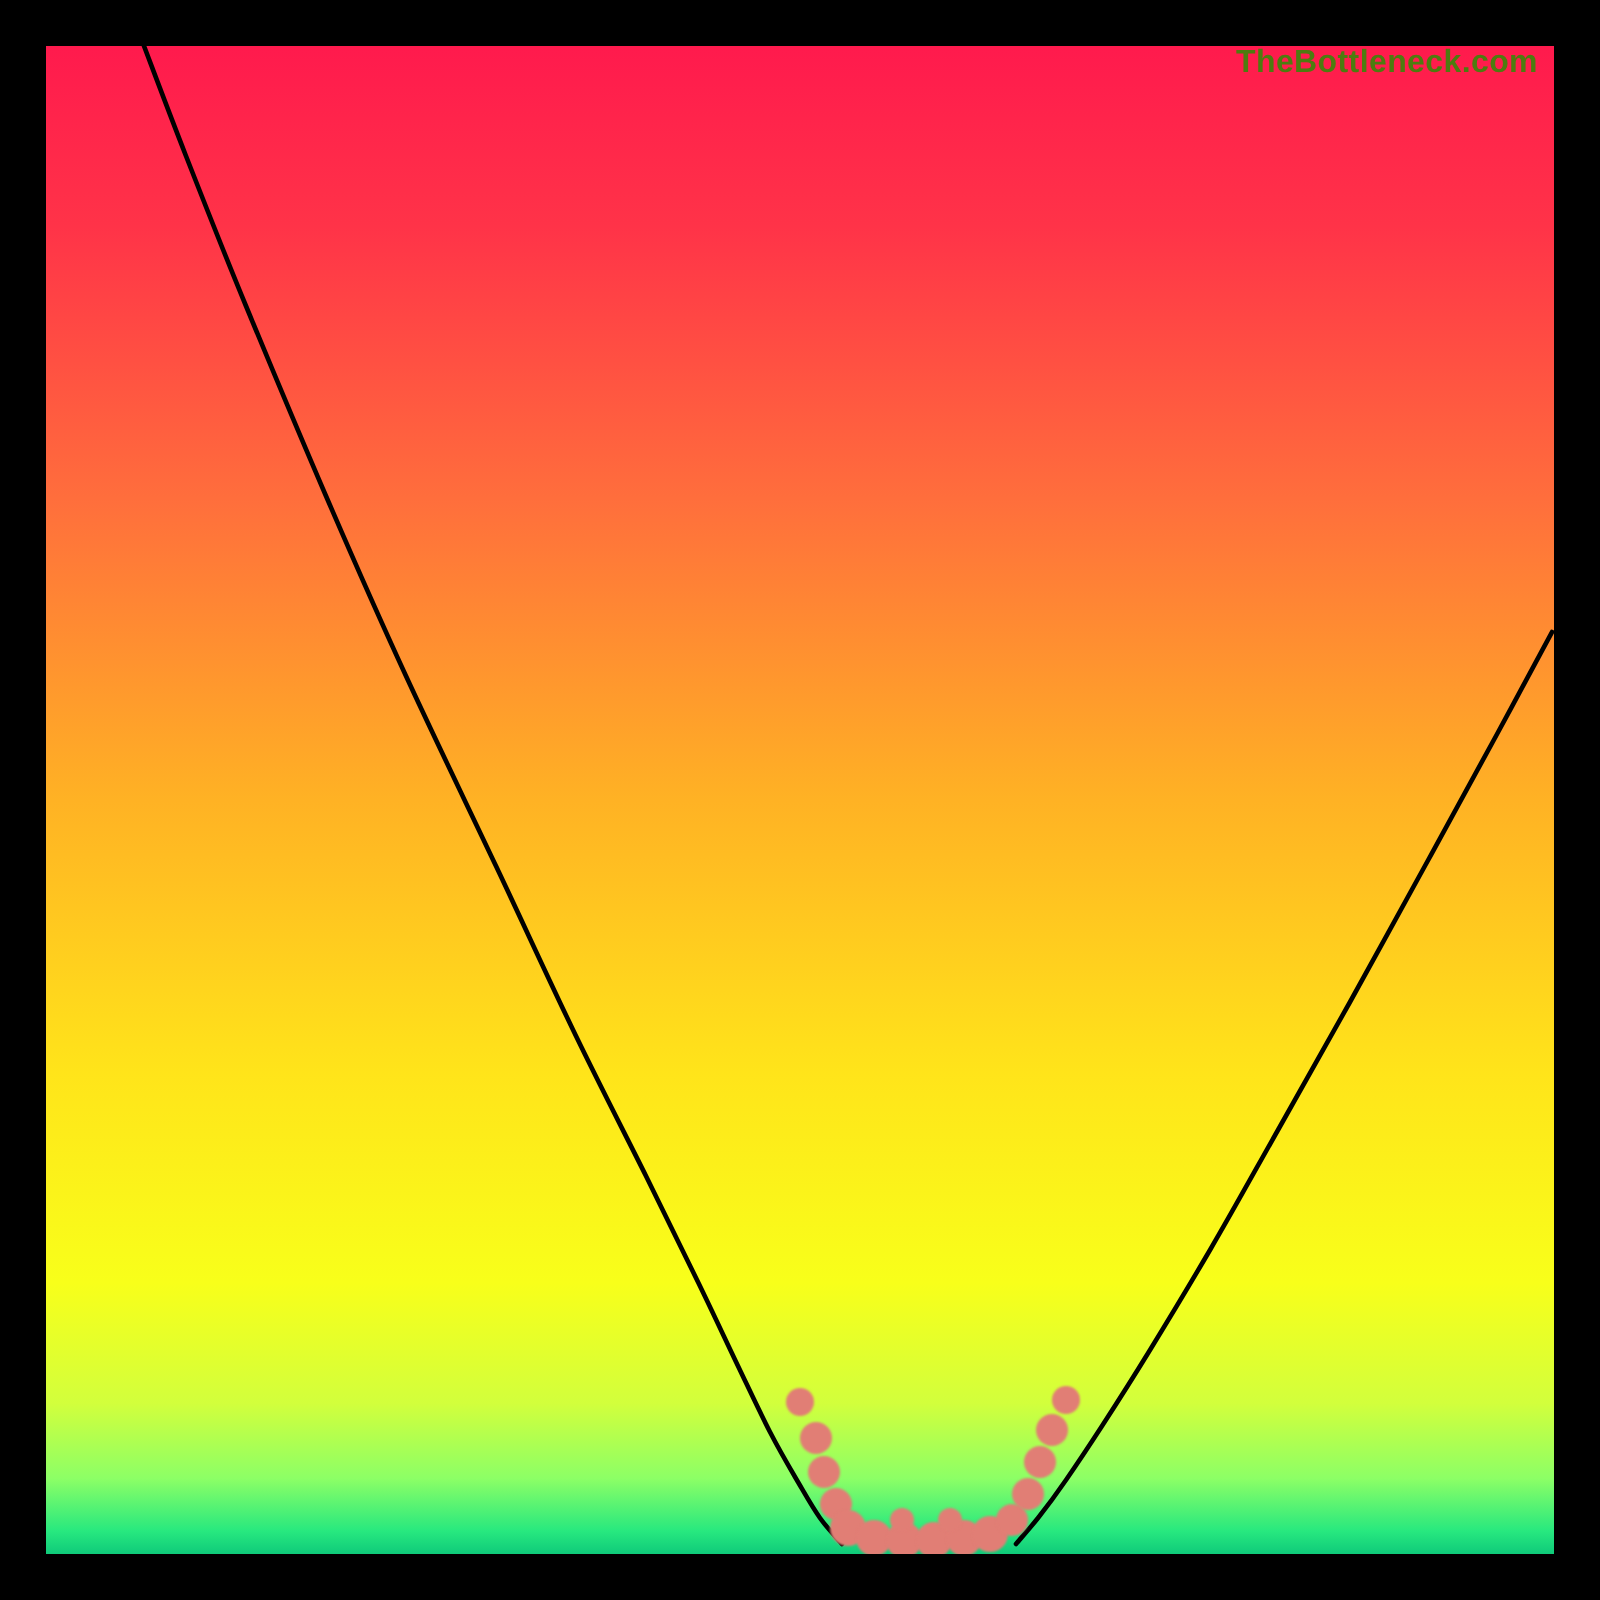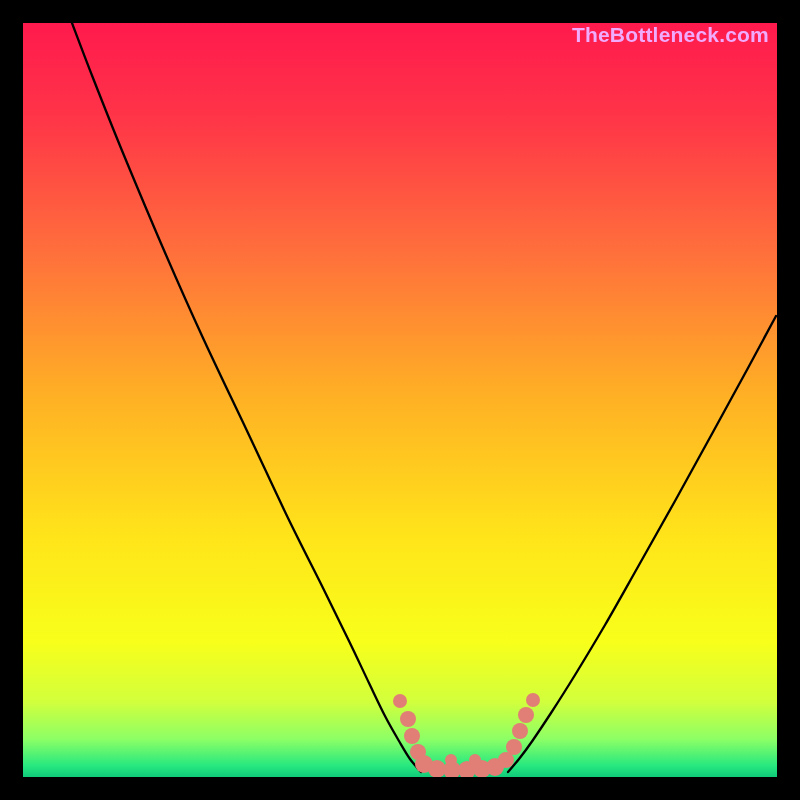--- a/index.html
+++ b/index.html
@@ -20,23 +20,23 @@
   }
   .gradient {
     position: absolute;
     left: 0; top: 0; right: 0; bottom: 0;
   }
   .watermark {
     position: absolute;
     top: 0;
     right: 8px;
     font-family: Arial, Helvetica, sans-serif;
-    font-size: 21px;
+    font-size: 16px;
     font-weight: bold;
-    color: #f0abfc;
+    color: #4d7c0f;
     letter-spacing: 0.2px;
   }
   svg.curve {
     position: absolute;
     left: 0; top: 0;
   }
   .smear-layer {
     position: absolute;
     left: 0; top: 0; width: 100%; height: 100%;
     pointer-events: none;

